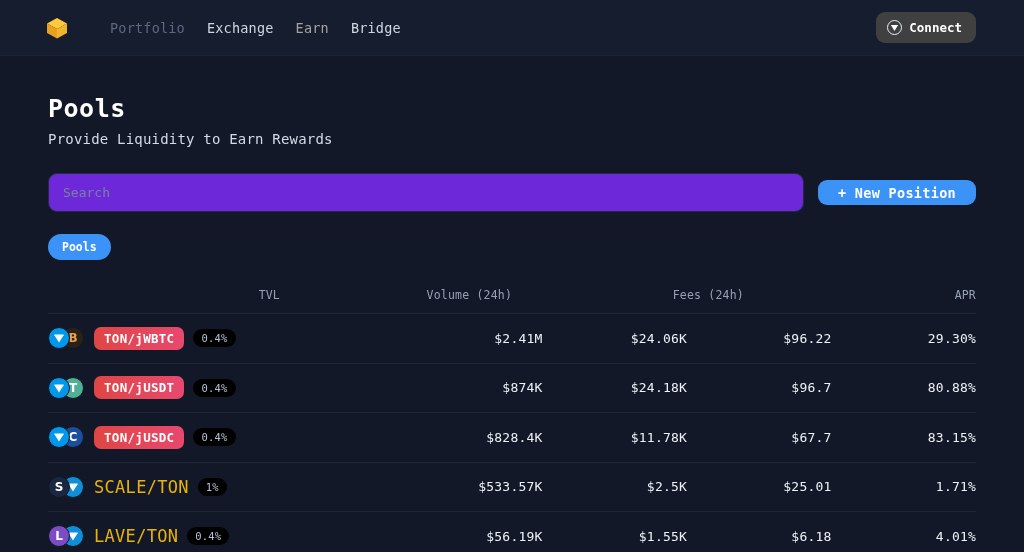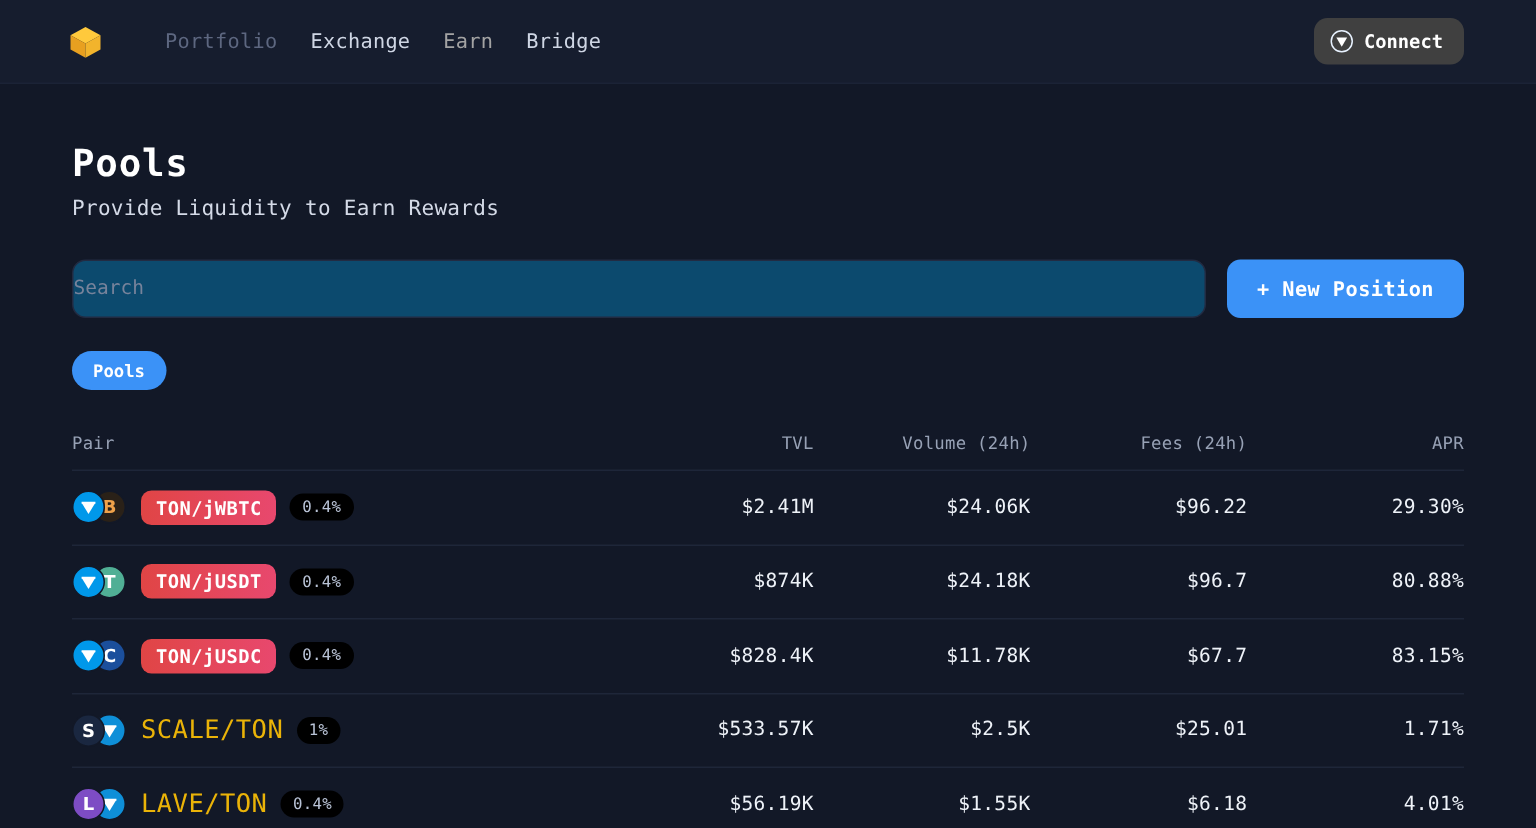--- a/index.html
+++ b/index.html
@@ -85,34 +85,34 @@
   
   .search-row {
     display: flex;
     align-items: center;
     gap: 14px;
     margin-top: 26px;
   }
   .search-input {
     flex: 1 1 auto;
     height: 39px;
-    background: #0c4a6e;
+    background: #6d28d9;
     border: 1px solid #222b42;
     border-radius: 9px;
     color: #e6ebf5;
     font-family: inherit;
     font-size: 13px;
-    padding: 0 0;
+    padding: 0 14px;
     outline: none;
   }
   .search-input::placeholder { color: #77839b; }
 
   .new-position-btn {
     flex: none;
-    height: 39px;
+    height: 25px;
     background: #3b92f7;
     color: #ffffff;
     border: none;
     border-radius: 9px;
     font-family: inherit;
     font-size: 13.5px;
     font-weight: bold;
     padding: 0 20px;
     cursor: pointer;
     letter-spacing: .3px;
@@ -259,21 +259,20 @@
     <button class="new-position-btn">+ New Position</button>
   </div>
 
   <div class="tabs">
     <button class="tab-pill">Pools</button>
   </div>
 
   <div class="table">
 
     <div class="t-row t-head">
-      <div class="c-pair th">Pair</div>
       <div class="c-num  th">TVL</div>
       <div class="c-num  th">Volume (24h)</div>
       <div class="c-num  th">Fees (24h)</div>
       <div class="c-num  th">APR</div>
     </div>
 
     <div id="rows-container">
         <div class="t-row t-body">
           <div class="c-pair">
             <div class="pair-cell">

